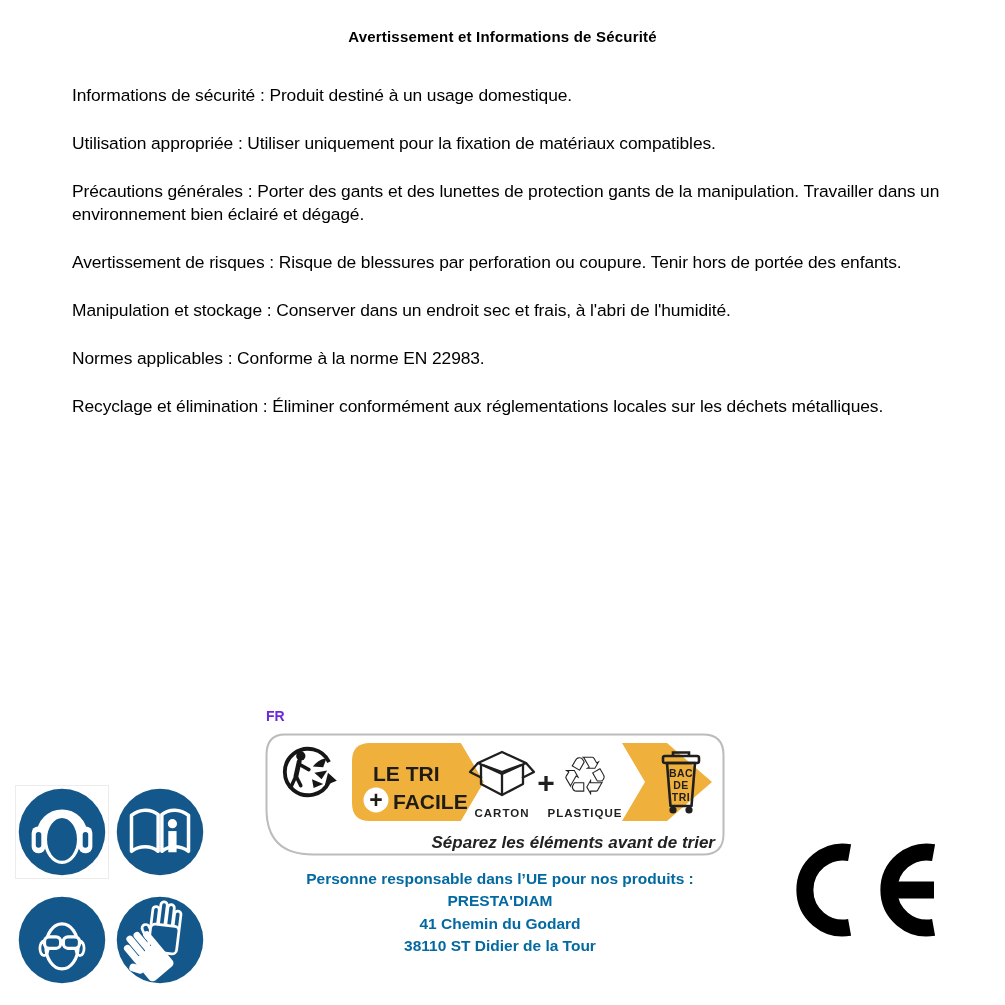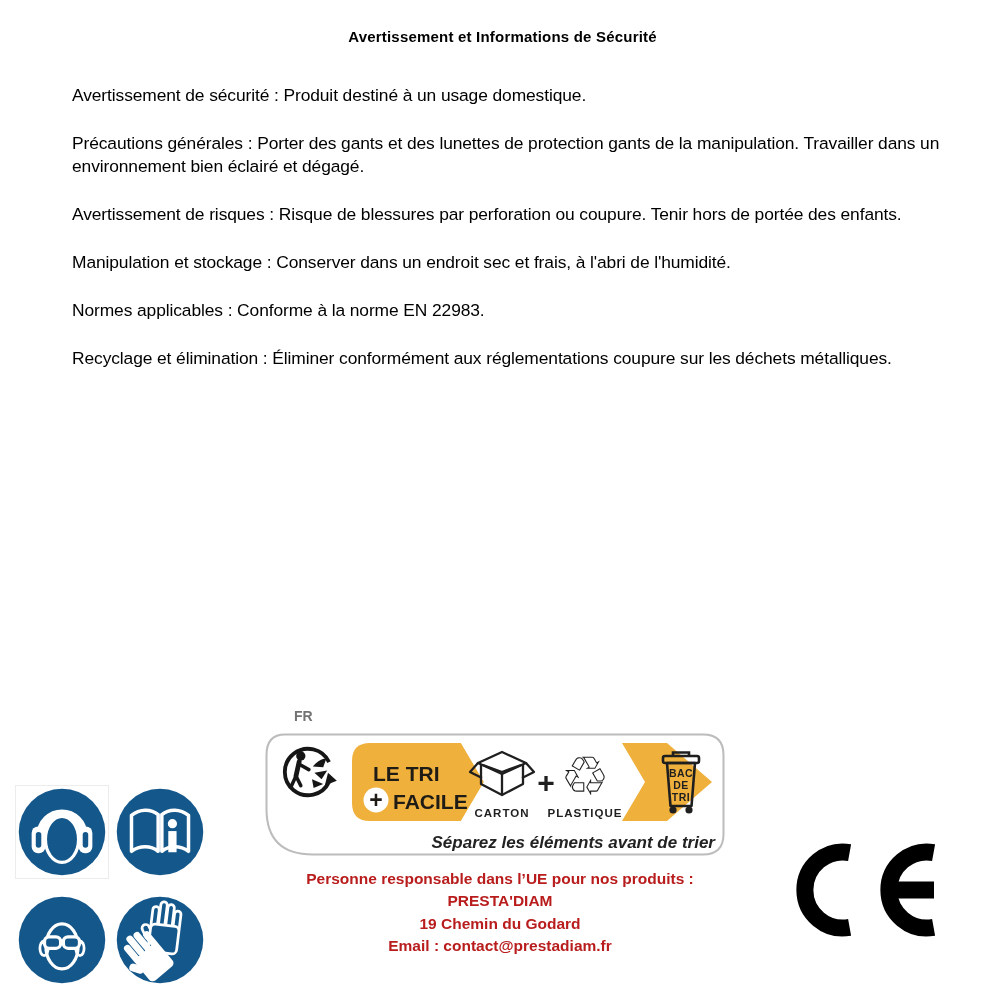--- a/index.html
+++ b/index.html
@@ -4,41 +4,42 @@
 <style>
   html,body{margin:0;padding:0;background:#fff;}
   .page{position:relative;width:1005px;height:1005px;background:#ffffff;overflow:hidden;
         font-family:"Liberation Sans",sans-serif;color:#000;}
   .title{position:absolute;top:28px;left:0;width:100%;text-align:center;
          font-size:15px;font-weight:bold;letter-spacing:.2px;}
   .bodytext{position:absolute;top:84px;left:72px;width:896px;}
   .bodytext p{margin:0 0 25px 0;font-size:17.4px;line-height:23px;letter-spacing:-0.1px;}
   .icon{position:absolute;width:92px;height:92px;}
   .icon.card{box-shadow:0 0 0 1px #ececec;background:#fff;}
-  .fr-code{position:absolute;left:266px;top:708px;font-size:14px;font-weight:bold;color:#737373;margin-left:28px;}
+  .fr-code{position:absolute;left:266px;top:708px;font-size:14px;font-weight:bold;color:#6d28d9;}
   .tri-label{position:absolute;left:265px;top:733px;width:460px;height:123px;}
   .address{position:absolute;left:250px;top:868px;width:500px;text-align:center;
-           font-size:15.5px;font-weight:bold;line-height:22.4px;color:#b91c1c;}
+           font-size:15.5px;font-weight:bold;line-height:22.4px;color:#0369a1;}
   .ce{position:absolute;left:796px;top:838px;width:175px;height:105px;}
   svg text{font-family:"Liberation Sans",sans-serif;}
 </style>
 </head>
 <body>
 
 <div class="page">
 
   <div class="title">Avertissement et Informations de Sécurité</div>
 
   <div class="bodytext">
-    <p>Avertissement de sécurité : Produit destiné à un usage domestique.</p>
+    <p>Informations de sécurité : Produit destiné à un usage domestique.</p>
+    <p>Utilisation appropriée : Utiliser uniquement pour la fixation de matériaux compatibles.</p>
     <p>Précautions générales : Porter des gants et des lunettes de protection gants de la manipulation. Travailler dans un environnement bien éclairé et dégagé.</p>
     <p>Avertissement de risques : Risque de blessures par perforation ou coupure. Tenir hors de portée des enfants.</p>
     <p>Manipulation et stockage : Conserver dans un endroit sec et frais, à l'abri de l'humidité.</p>
     <p>Normes applicables : Conforme à la norme EN 22983.</p>
-    <p>Recyclage et élimination : Éliminer conformément aux réglementations coupure sur les déchets métalliques.</p>
+    <p>Recyclage et élimination : Éliminer conformément aux réglementations locales sur les déchets métalliques.</p>
   </div>
 
   <svg class="icon card" style="left:16px;top:786px" viewBox="0 0 100 100">
     <circle cx="50" cy="50" r="47" fill="#14578B"></circle>
     <path d="M27 53 A 23 23 0 1 1 73 53" fill="none" stroke="#fff" stroke-width="9"></path>
     <ellipse cx="50" cy="58" rx="18" ry="25" fill="none" stroke="#fff" stroke-width="3.5"></ellipse>
     <rect x="17" y="44" width="15" height="29" rx="7" fill="#fff"></rect>
     <rect x="21.5" y="50" width="6" height="17" rx="3" fill="#14578B"></rect>
     <rect x="68" y="44" width="15" height="29" rx="7" fill="#fff"></rect>
     <rect x="72.5" y="50" width="6" height="17" rx="3" fill="#14578B"></rect>
@@ -136,22 +137,22 @@
       <text x="22" y="39" font-size="10.5" font-weight="bold" letter-spacing=".5" fill="#1f1f1f" text-anchor="middle">DE</text>
       <text x="22" y="51" font-size="10.5" font-weight="bold" letter-spacing=".5" fill="#1f1f1f" text-anchor="middle">TRI</text>
     </g>
 
     <text x="450" y="115" font-size="17" font-style="italic" font-weight="600" fill="#222" text-anchor="end">Séparez les éléments avant de trier</text>
   </svg>
 
   <div class="address">
     <div>Personne responsable dans l’UE pour nos produits :</div>
     <div>PRESTA'DIAM</div>
-    <div>19 Chemin du Godard</div>
-    <div>Email : contact@prestadiam.fr</div>
+    <div>41 Chemin du Godard</div>
+    <div>38110 ST Didier de la Tour</div>
   </div>
 
   <svg class="ce" viewBox="0 0 175 105">
     <path d="M53.6 14.6 A 38 38 0 1 0 53.6 89.4" fill="none" stroke="#000" stroke-width="17"></path>
     <path d="M137.6 14.6 A 38 38 0 1 0 137.6 89.4" fill="none" stroke="#000" stroke-width="17"></path>
     <path d="M90 52 H138" fill="none" stroke="#000" stroke-width="17"></path>
   </svg>
 
 </div>
 

